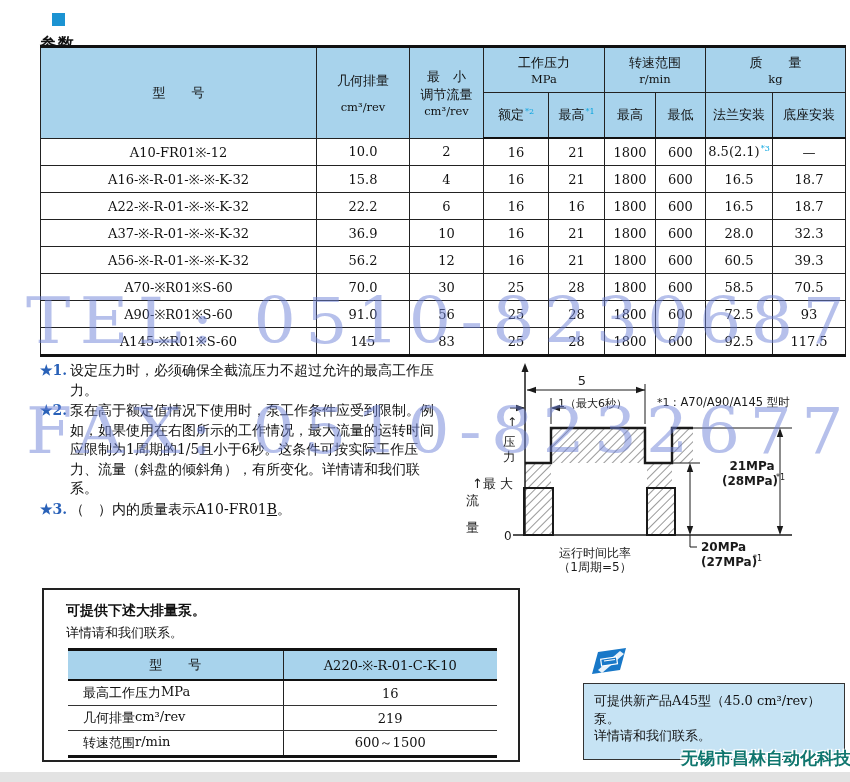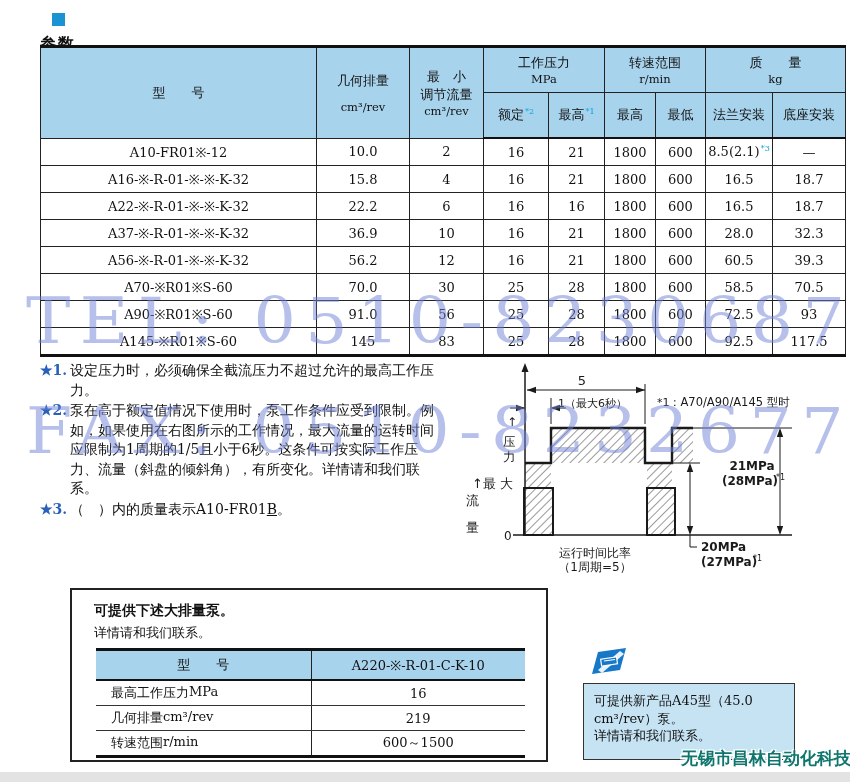--- a/index.html
+++ b/index.html
@@ -46,35 +46,35 @@
       transform:scaleX(1.04);transform-origin:left center;pointer-events:none;}
   .wm.tel{top:284px;}
   .wm.fax{top:394px;}
 
   
   .diagram{left:460px;top:360px;width:390px;height:215px;}
   .diagram svg{display:block;}
   text{font-family:"DejaVu Sans","Liberation Sans",sans-serif;fill:#1a1a1a;}
 
   
-  .bigbox{left:42px;top:588px;width:478px;height:174px;border:2px solid #222;background:#fff;box-sizing:border-box;margin-left:28px;}
+  .bigbox{left:42px;top:588px;width:478px;height:174px;border:2px solid #222;background:#fff;box-sizing:border-box;}
   .bigbox .bt{position:absolute;left:22px;top:12px;font-size:14px;font-weight:bold;}
   .bigbox .bs{position:absolute;left:22px;top:34px;font-size:13px;font-family:"DejaVu Serif","Liberation Serif",serif;}
   table.sub{position:absolute;left:24px;top:58px;width:429px;border-collapse:collapse;table-layout:fixed;
             font-family:"DejaVu Serif","Liberation Serif",serif;
             border-top:3px solid #111;border-bottom:3px solid #111;}
   table.sub th{background:#a8d3ec;height:26px;font-size:13px;font-weight:normal;border-bottom:2.5px solid #111;}
   table.sub td{height:22px;font-size:13px;border-bottom:1px solid #333;}
   table.sub tr:last-child td{border-bottom:none;}
   table.sub .c1{border-right:1.5px solid #222;}
   .nv{display:flex;padding:0 10px 0 14px;}
   .val{text-align:center;}
 
   
-  .newbox{left:583px;top:683px;width:212px;height:77px;background:#c6e3f4;border:1.5px solid #333;
+  .newbox{left:583px;top:683px;width:262px;height:77px;background:#c6e3f4;border:1.5px solid #333;
           box-sizing:border-box;padding:8px 10px;font-size:13px;line-height:17.5px;
           font-family:"DejaVu Serif","Liberation Serif",serif;}
   .company{left:681px;top:747px;font-size:17px;font-weight:bold;color:#0f766e;white-space:nowrap;
            text-shadow:-1.5px -1.5px 0 #fff,1.5px -1.5px 0 #fff,-1.5px 1.5px 0 #fff,1.5px 1.5px 0 #fff,0 2px 0 #fff;}
   .logo{left:586px;top:646px;width:44px;height:34px;}
   .botstrip{left:0;top:772px;width:850px;height:10px;background:#e3e3e3;}
 </style>
 </head>
 <body>
 

